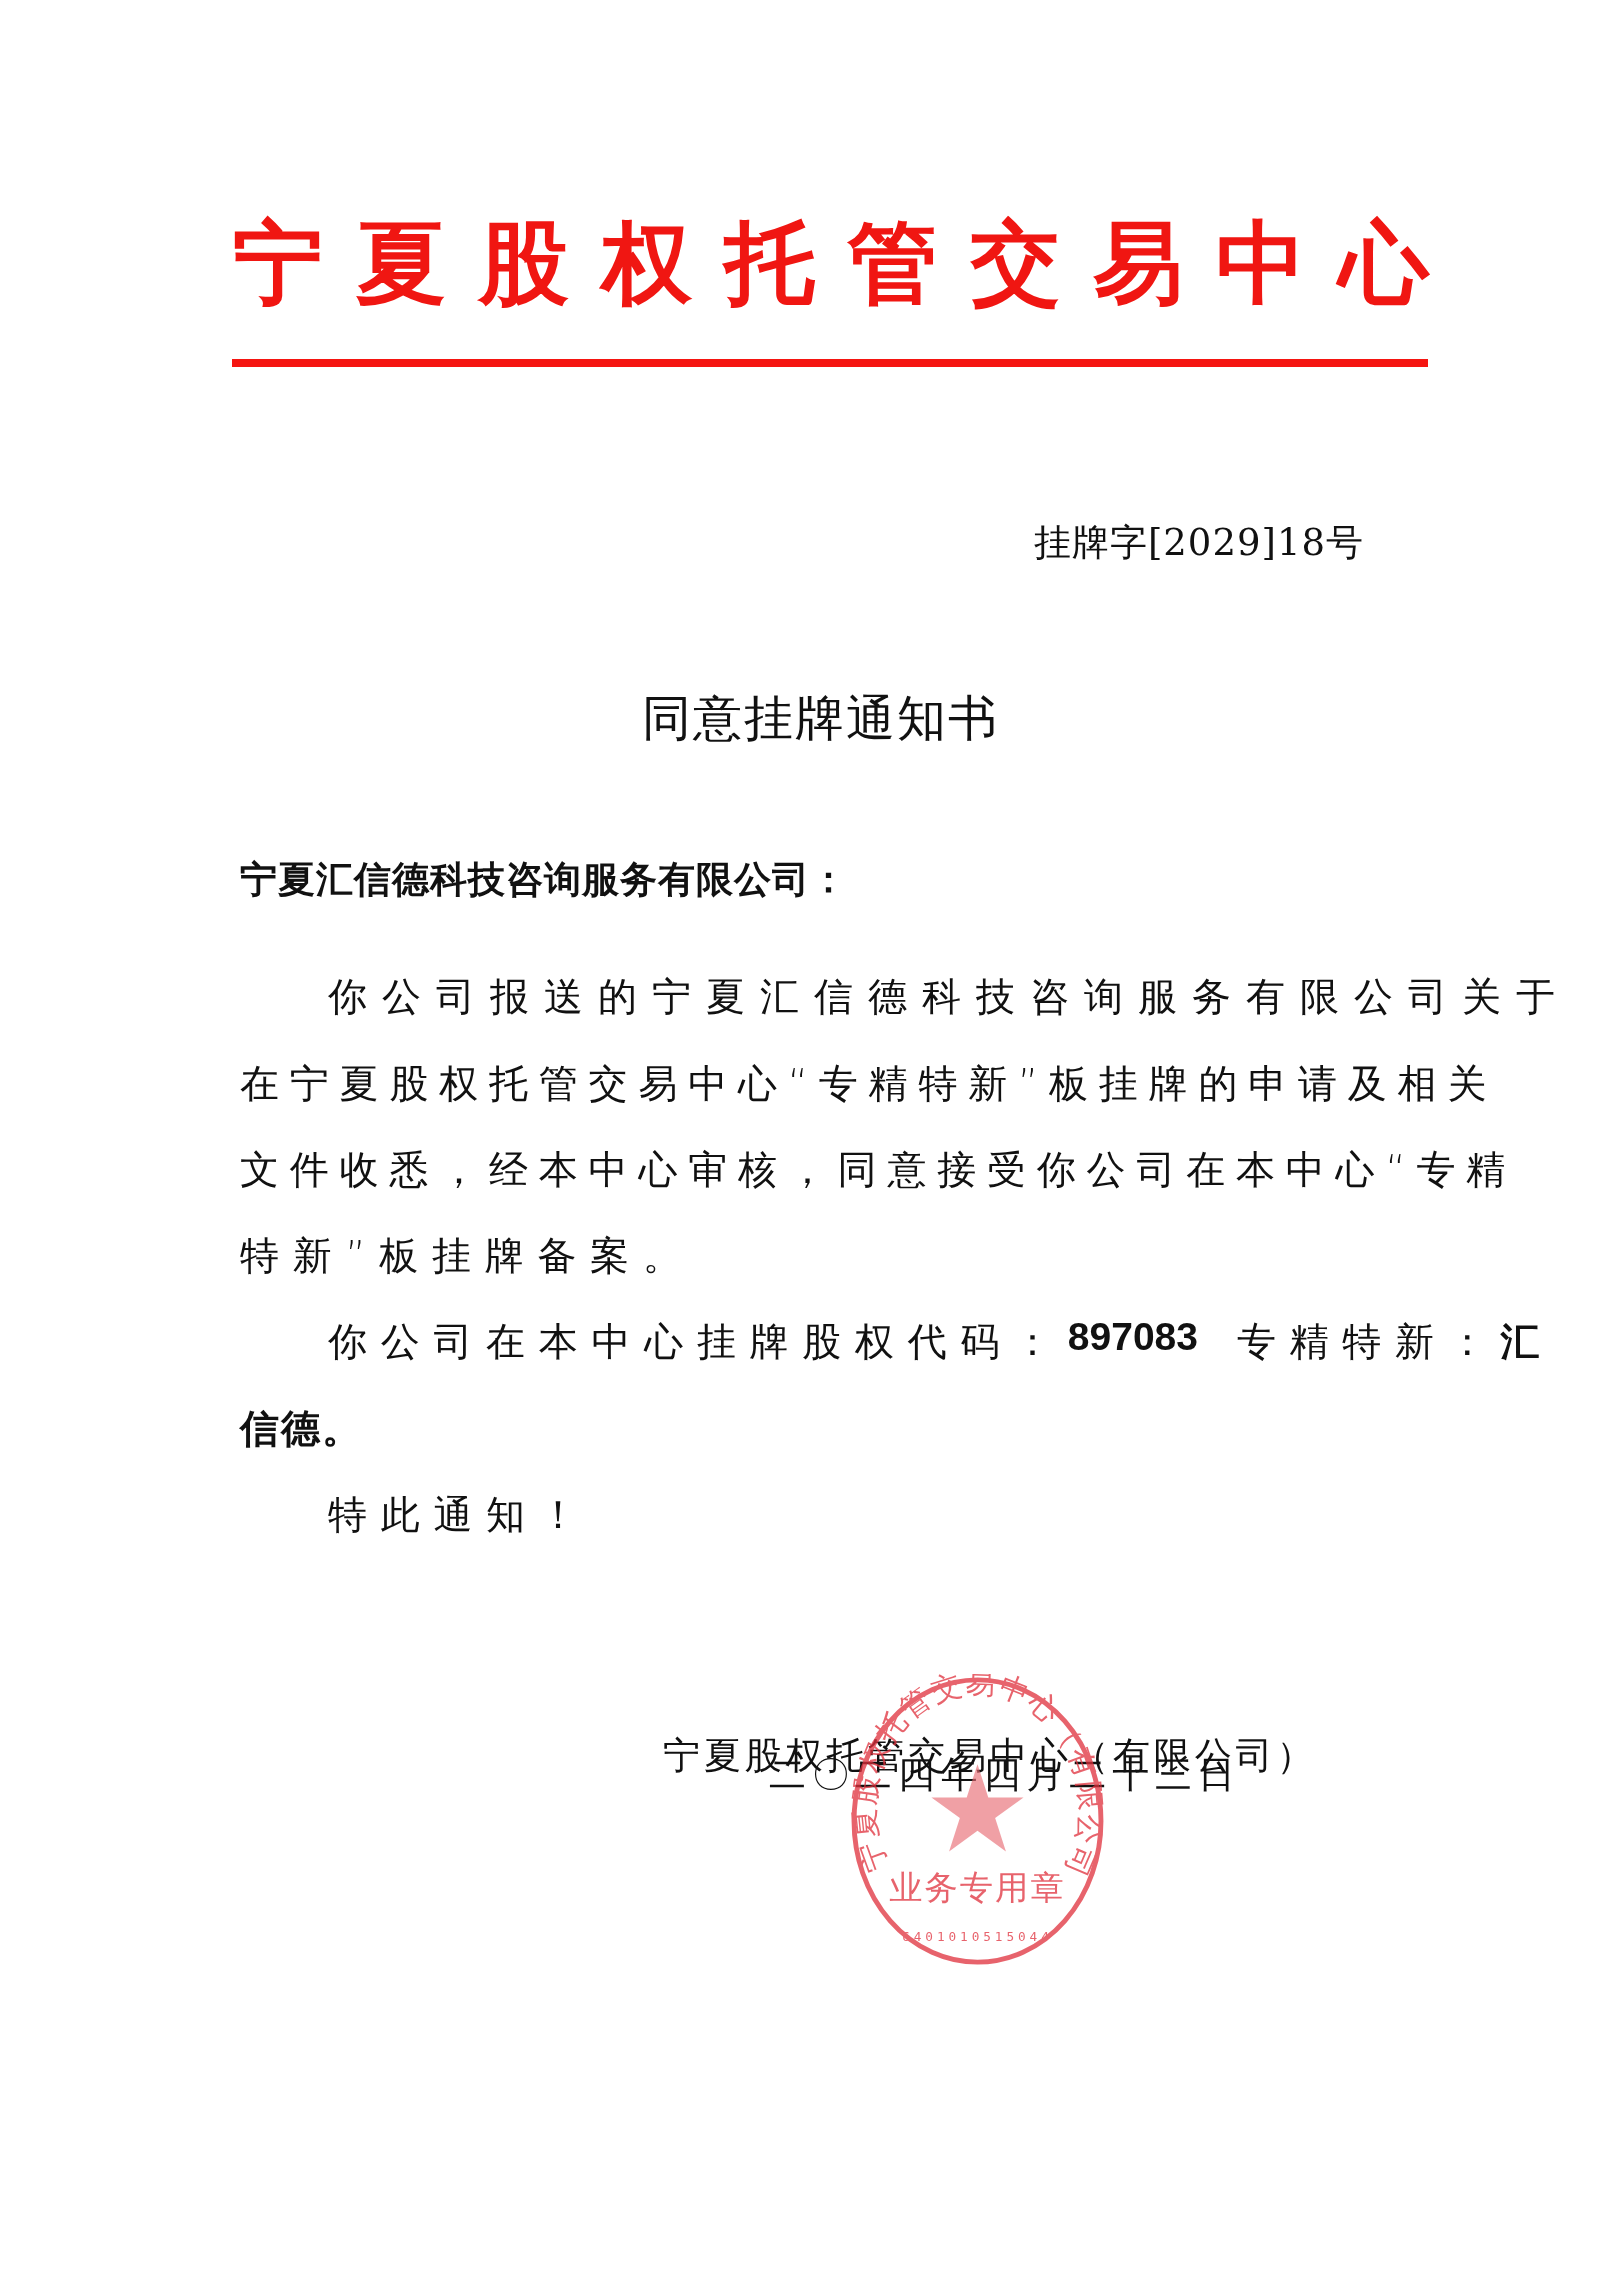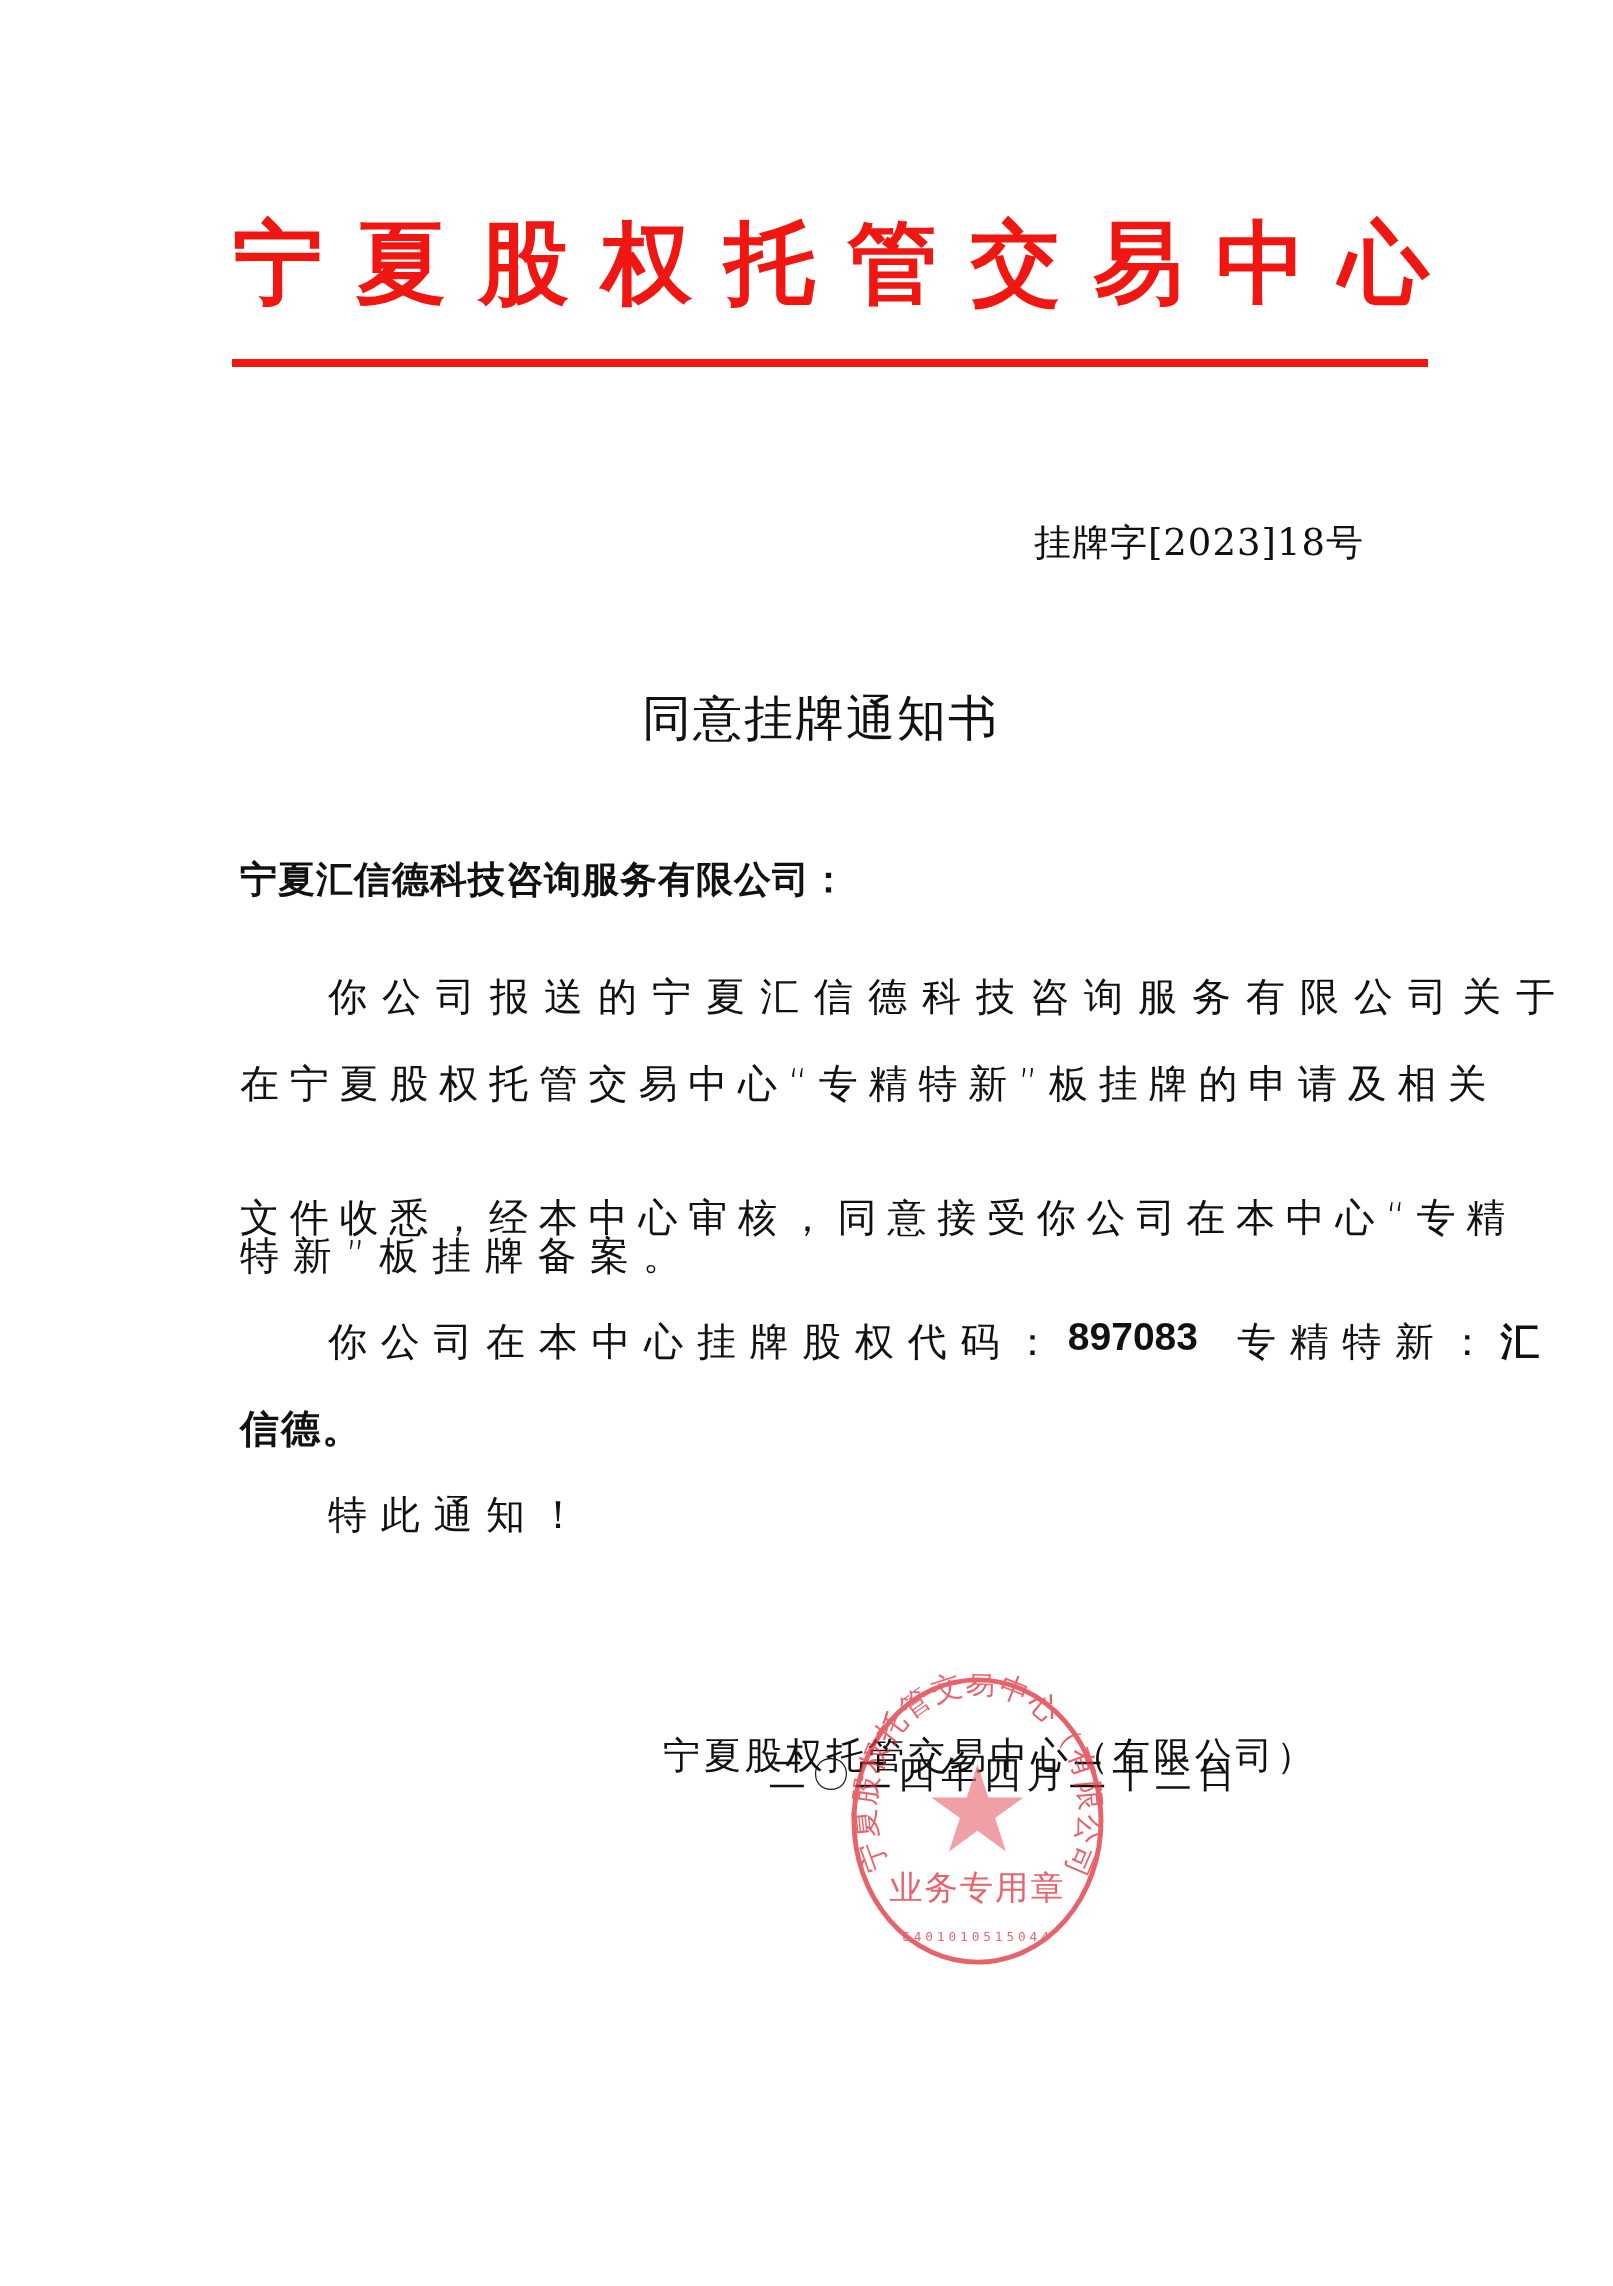--- a/index.html
+++ b/index.html
@@ -49,33 +49,33 @@
     <span>权</span>
     <span>托</span>
     <span>管</span>
     <span>交</span>
     <span>易</span>
     <span>中</span>
     <span>心</span>
   </div>
   <div class="letterhead-rule"></div>
 
-  <div class="doc-number">挂牌字[2023]18号</div>
+  <div class="doc-number">挂牌字[2029]18号</div>
 
   <div class="doc-title">同意挂牌通知书</div>
 
   <div class="recipient">宁夏汇信德科技咨询服务有限公司：</div>
 
   <div class="body-line indent" style="top:970px;">
     <span style="letter-spacing:15px;">你公司报送的宁夏汇信德科技咨询服务有限公司关于</span>
   </div>
   <div class="body-line" style="top:1057px;">
     <span style="letter-spacing:10.8px;">在宁夏股权托管交易中心“专精特新”板挂牌的申请及相关</span>
   </div>
-  <div class="body-line" style="top:1143px;margin-top:48px;">
+  <div class="body-line" style="top:1143px;">
     <span style="letter-spacing:10.8px;">文件收悉，经本中心审核，同意接受你公司在本中心“专精</span>
   </div>
   <div class="body-line short" style="top:1229px;">
     <span style="letter-spacing:13.7px;">特新”板挂牌备案。</span>
   </div>
 
   <div class="body-line indent" style="top:1315px; justify-content:flex-start;">
     <span style="letter-spacing:13.7px;text-align:center;">你公司在本中心挂牌股权代码：</span>
     <span class="code" style="margin-left:2px;">897083</span>
     <span style="margin-left:39px; letter-spacing:13.7px;">专精特新：</span>

